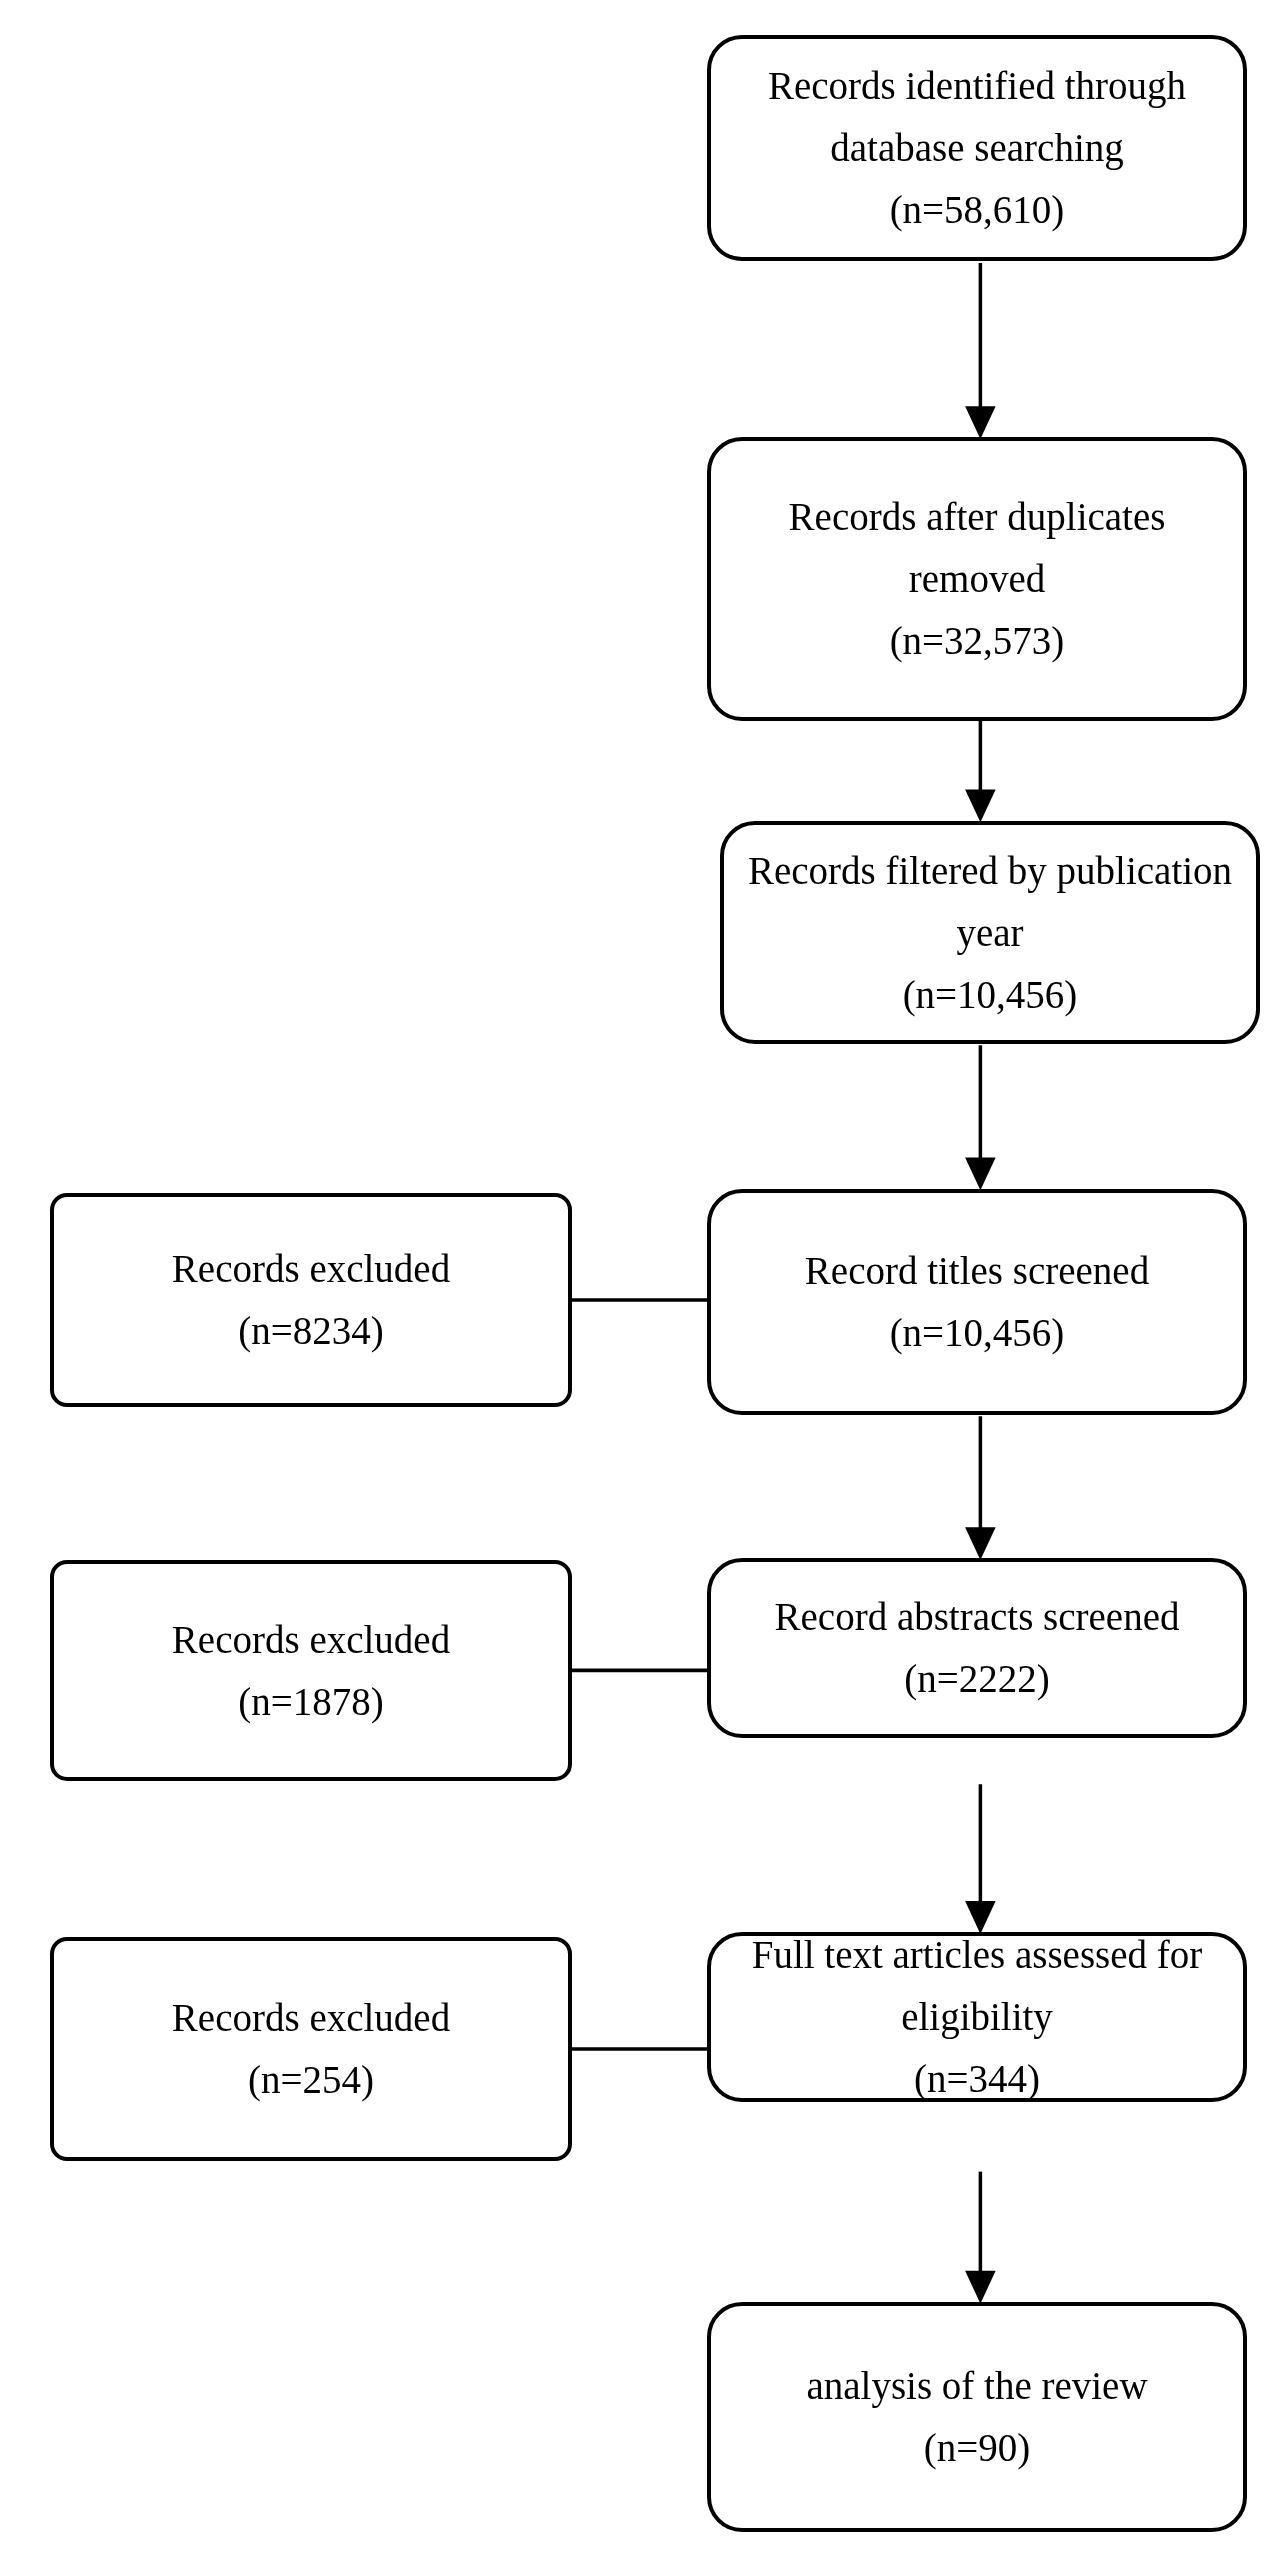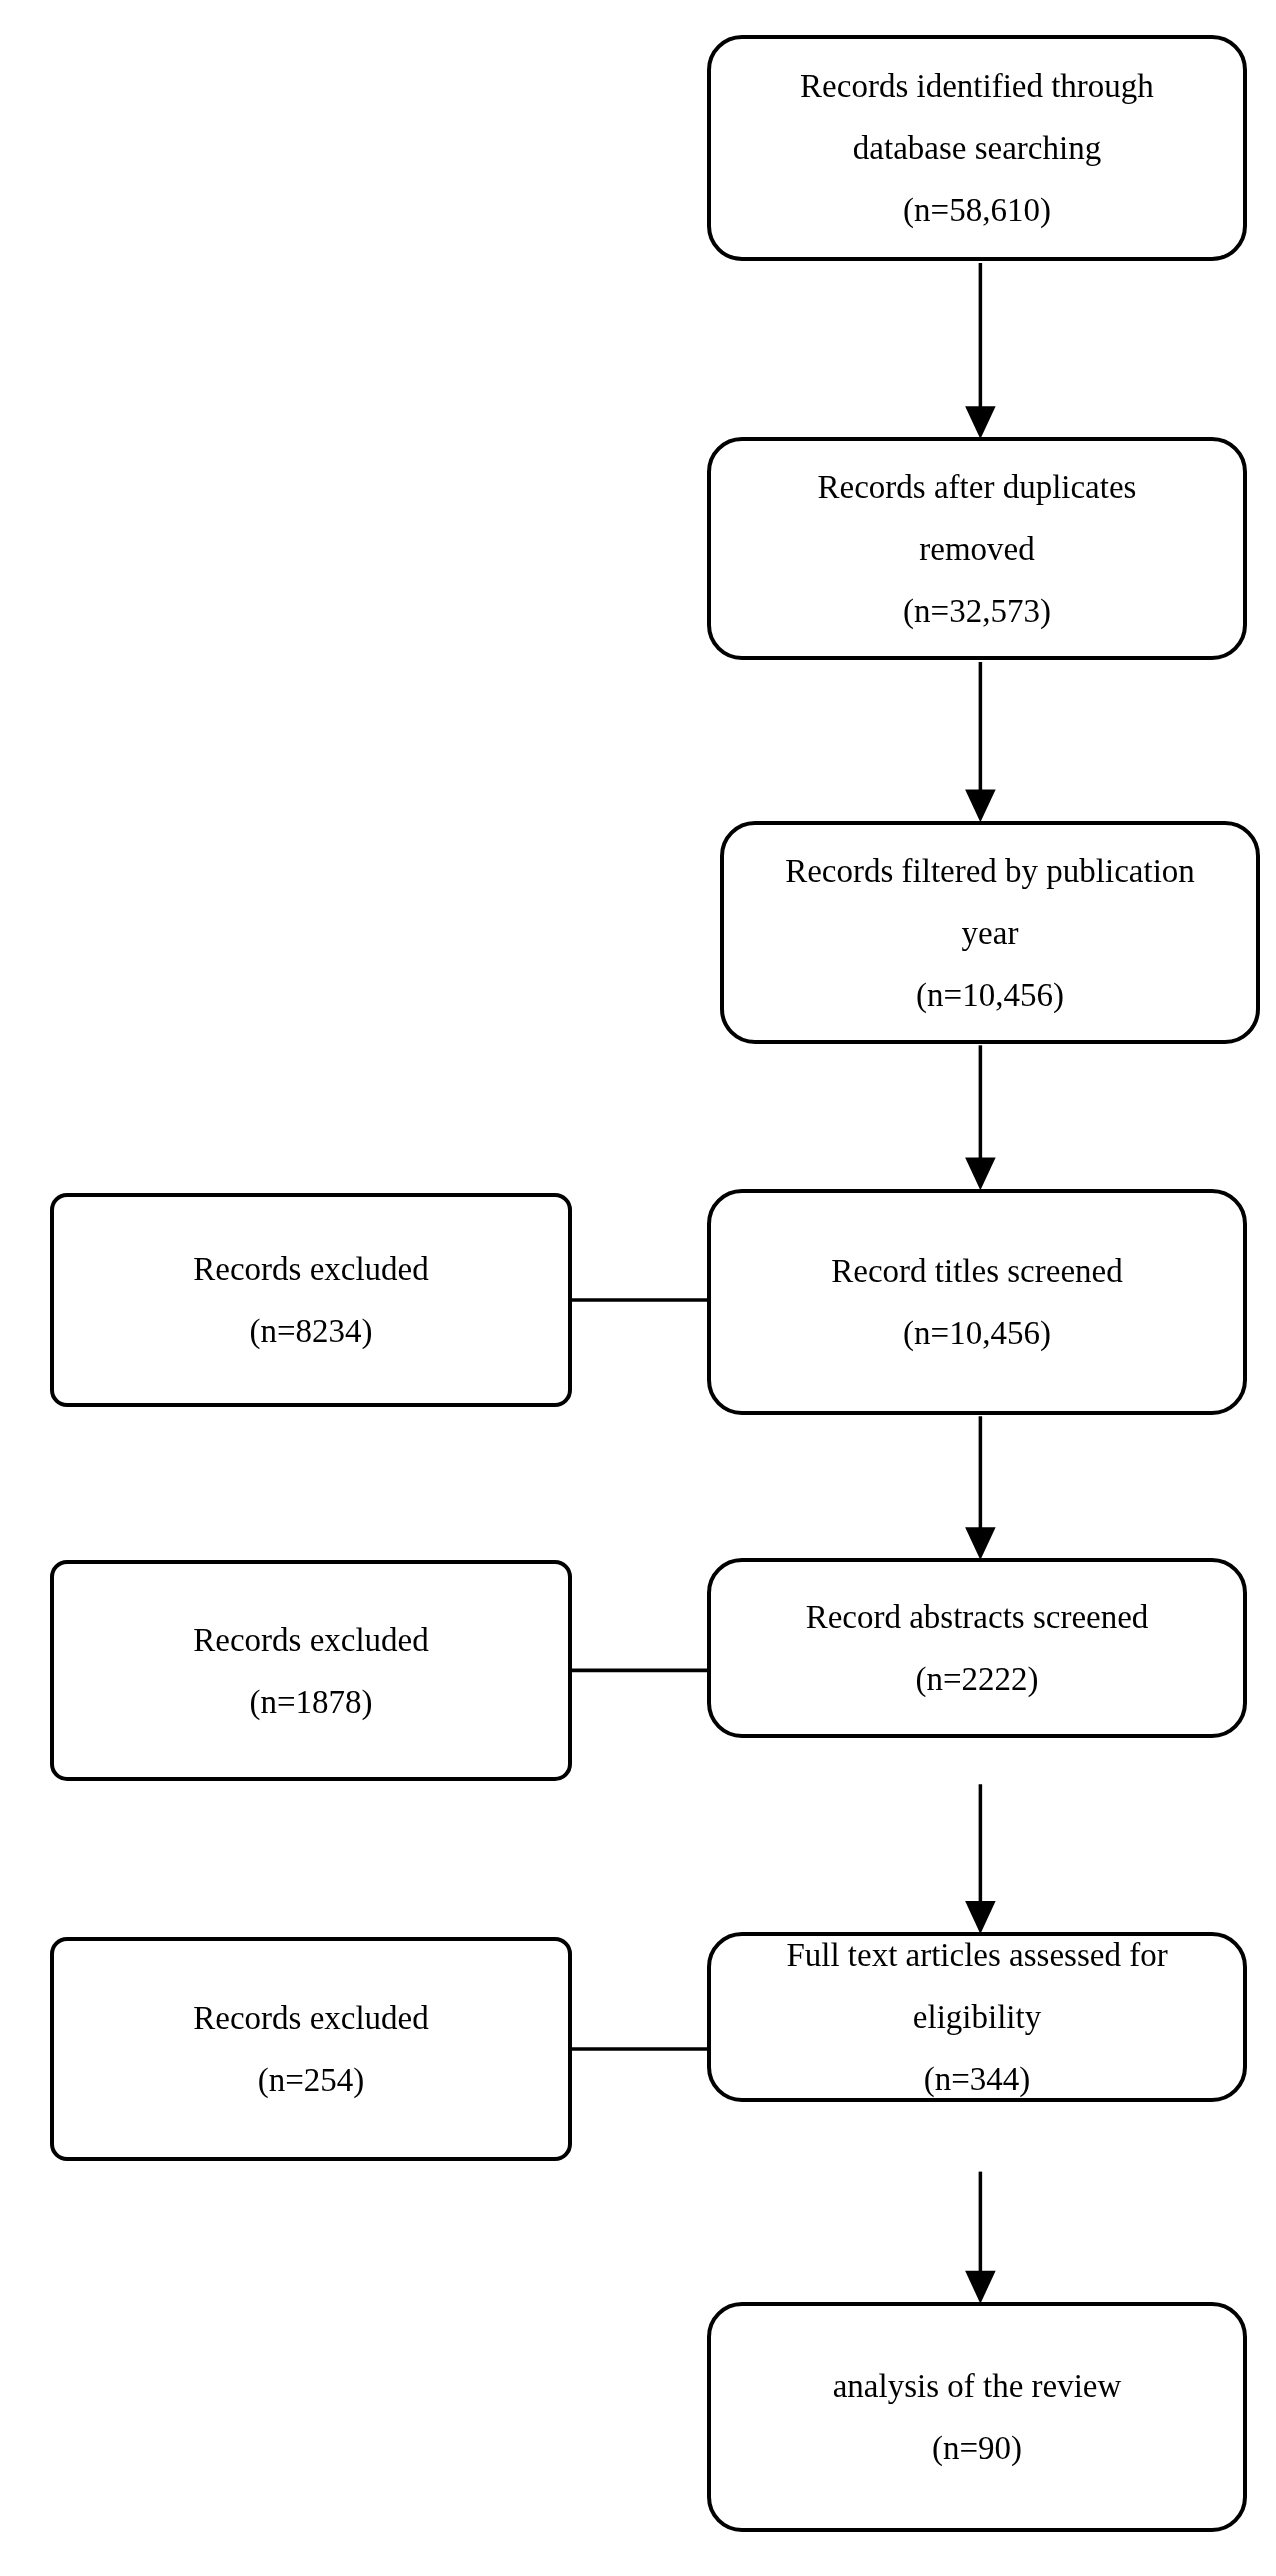--- a/index.html
+++ b/index.html
@@ -22,28 +22,28 @@
   .box {
     position: absolute;
     border: 4.7px solid #000000;
     border-radius: 35px;
     background: #ffffff;
     display: flex;
     flex-direction: column;
     justify-content: center;
     align-items: center;
     text-align: center;
-    font-size: 33px;
+    font-size: 39px;
     line-height: 62px;
   }
   .bline { white-space: nowrap; }
   .main { left: 707px; width: 540px; }
   .side { left: 50px;  width: 522px; border-radius: 17px; }
   #box-identified          { top: 35px;   height: 226px; }
-  #box-deduplicated        { top: 437px;  height: 223px; }
+  #box-deduplicated        { top: 437px;  height: 284px; }
   #box-filtered            { top: 821px; height: 223px; margin-left: 13px; }
   #box-titles              { top: 1189px; height: 226px; }
   #box-abstracts           { top: 1558px; height: 180px; }
   #box-fulltext            { top: 1932px; height: 170px; }
   #box-included            { top: 2302px; height: 230px; }
   #box-excluded-titles     { top: 1193px; height: 214px; }
   #box-excluded-abstracts  { top: 1560px; height: 221px; }
   #box-excluded-fulltext   { top: 1937px; height: 224px; }
 </style>
 </head>

